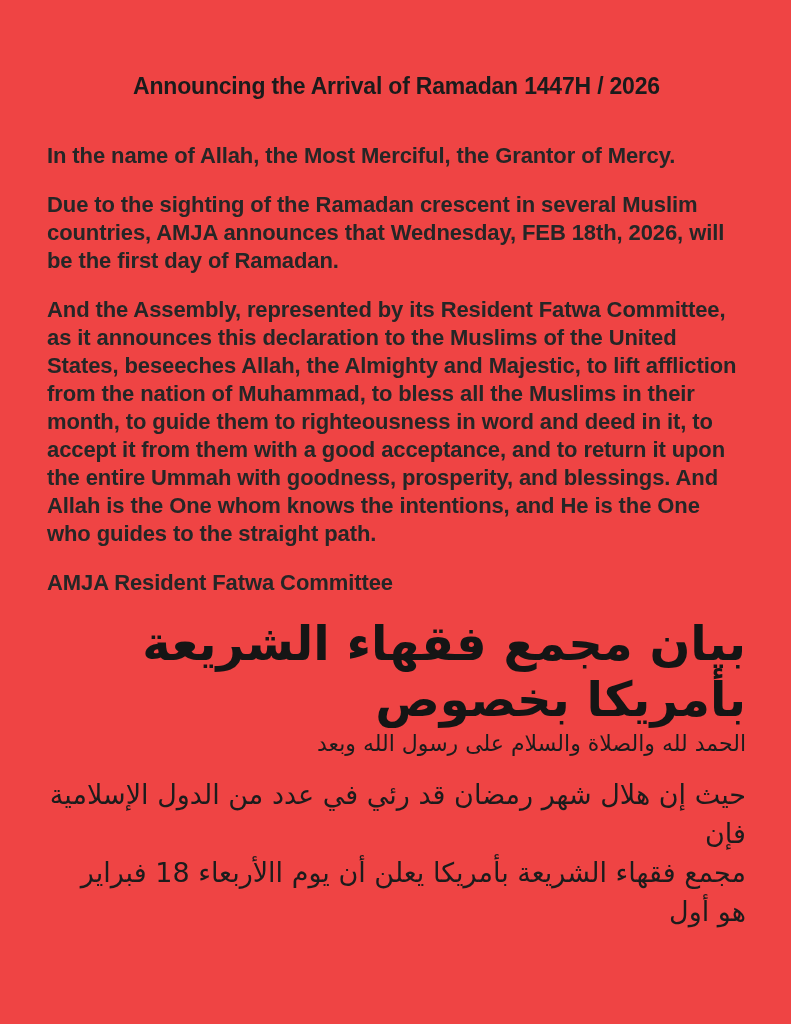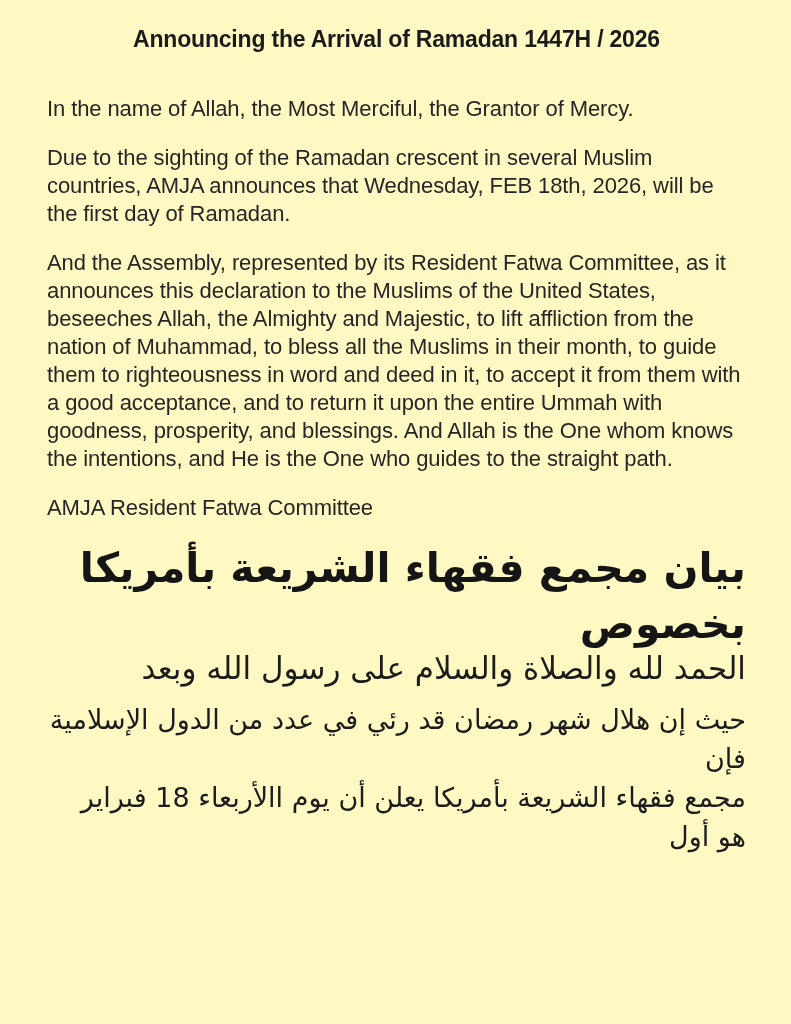--- a/index.html
+++ b/index.html
@@ -5,62 +5,62 @@
   html, body {
     margin: 0;
     padding: 0;
     background: #ffffff;
   }
   .page {
     position: relative;
     width: 791px;
     height: 1024px;
     box-sizing: border-box;
-    padding: 25px 45px 0 47px;
-    background: #fef9c3;
+    padding: 72px 45px 0 47px;
+    background: #ef4444;
     color: #232323;
     font-family: "Liberation Sans", sans-serif;
     overflow: hidden;
   }
   .doc-title {
     margin: 0 0 42px 0;
     font-family: "Liberation Sans", sans-serif;
     font-size: 23px;
     font-weight: 700;
     line-height: 28px;
     text-align: center;
     color: #1b1b1b;
     letter-spacing: -0.2px;
   }
   p.en {
     margin: 0 0 21px 0;
     font-size: 22px;
     line-height: 28px;
-    font-weight: 400;
+    font-weight: 700;
     color: #262626;
     letter-spacing: -0.1px;
   }
   p.en.committee {
     margin-bottom: 18px;
   }
   .ar-heading {
     direction: rtl;
     text-align: right;
     font-family: "DejaVu Sans", sans-serif;
     font-weight: 700;
-    font-size: 41px;
+    font-size: 48px;
     line-height: 56px;
     color: #151515;
     margin: 0;
   }
   .ar-small {
     direction: rtl;
     text-align: right;
     font-family: "DejaVu Sans", sans-serif;
-    font-size: 31px;
+    font-size: 22px;
     line-height: 33px;
     color: #1c1c1c;
     margin: 0 0 15px 0;
   }
   .ar-body {
     direction: rtl;
     text-align: right;
     font-family: "DejaVu Sans", sans-serif;
     font-size: 27px;
     line-height: 39px;

